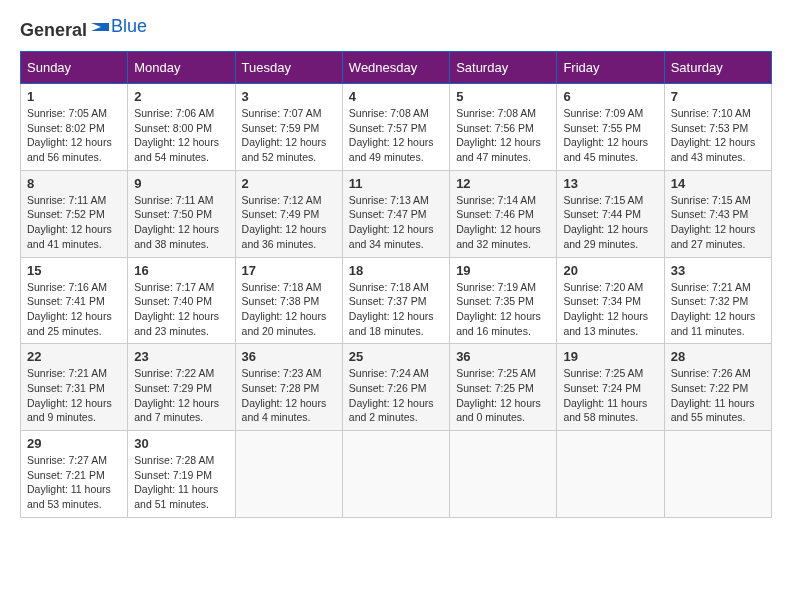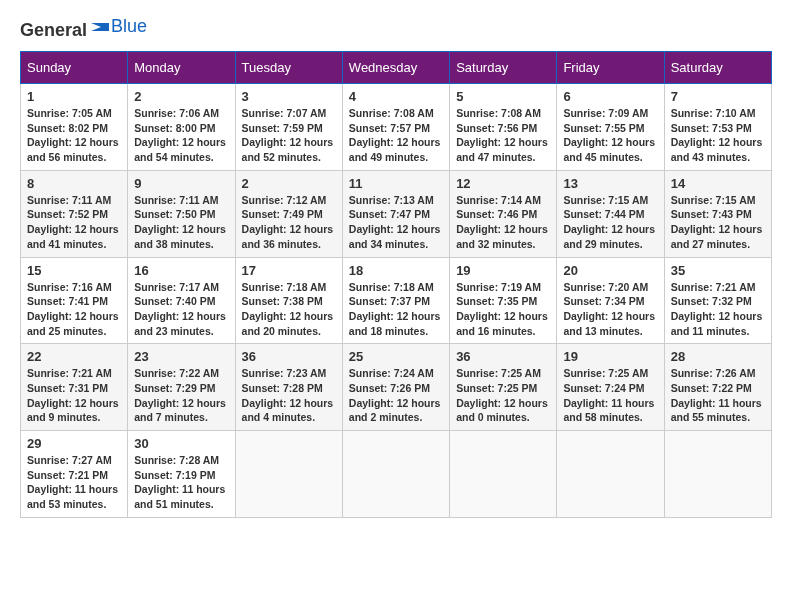--- a/index.html
+++ b/index.html
@@ -57,21 +57,20 @@
       font-size: 13px;
       font-weight: bold;
       color: #333;
       display: block;
       margin-bottom: 2px;
     }
     .day-info {
       font-size: 10.5px;
       color: #333;
       line-height: 1.4;
-      font-weight: bold;
     }
     .empty-cell {
       background: #f9f9f9 !important;
     }
     .logo-wrapper {
       display: flex;
       flex-direction: row;
       align-items: flex-start;
     }
     .logo-line1 {
@@ -189,21 +188,21 @@
         </td>
         <td>
           <span class="day-number">19</span>
           <div class="day-info">Sunrise: 7:19 AM<br>Sunset: 7:35 PM<br>Daylight: 12 hours and 16 minutes.</div>
         </td>
         <td>
           <span class="day-number">20</span>
           <div class="day-info">Sunrise: 7:20 AM<br>Sunset: 7:34 PM<br>Daylight: 12 hours and 13 minutes.</div>
         </td>
         <td>
-          <span class="day-number">35</span>
+          <span class="day-number">33</span>
           <div class="day-info">Sunrise: 7:21 AM<br>Sunset: 7:32 PM<br>Daylight: 12 hours and 11 minutes.</div>
         </td>
       </tr>
       <tr>
         <td>
           <span class="day-number">22</span>
           <div class="day-info">Sunrise: 7:21 AM<br>Sunset: 7:31 PM<br>Daylight: 12 hours and 9 minutes.</div>
         </td>
         <td>
           <span class="day-number">23</span>

